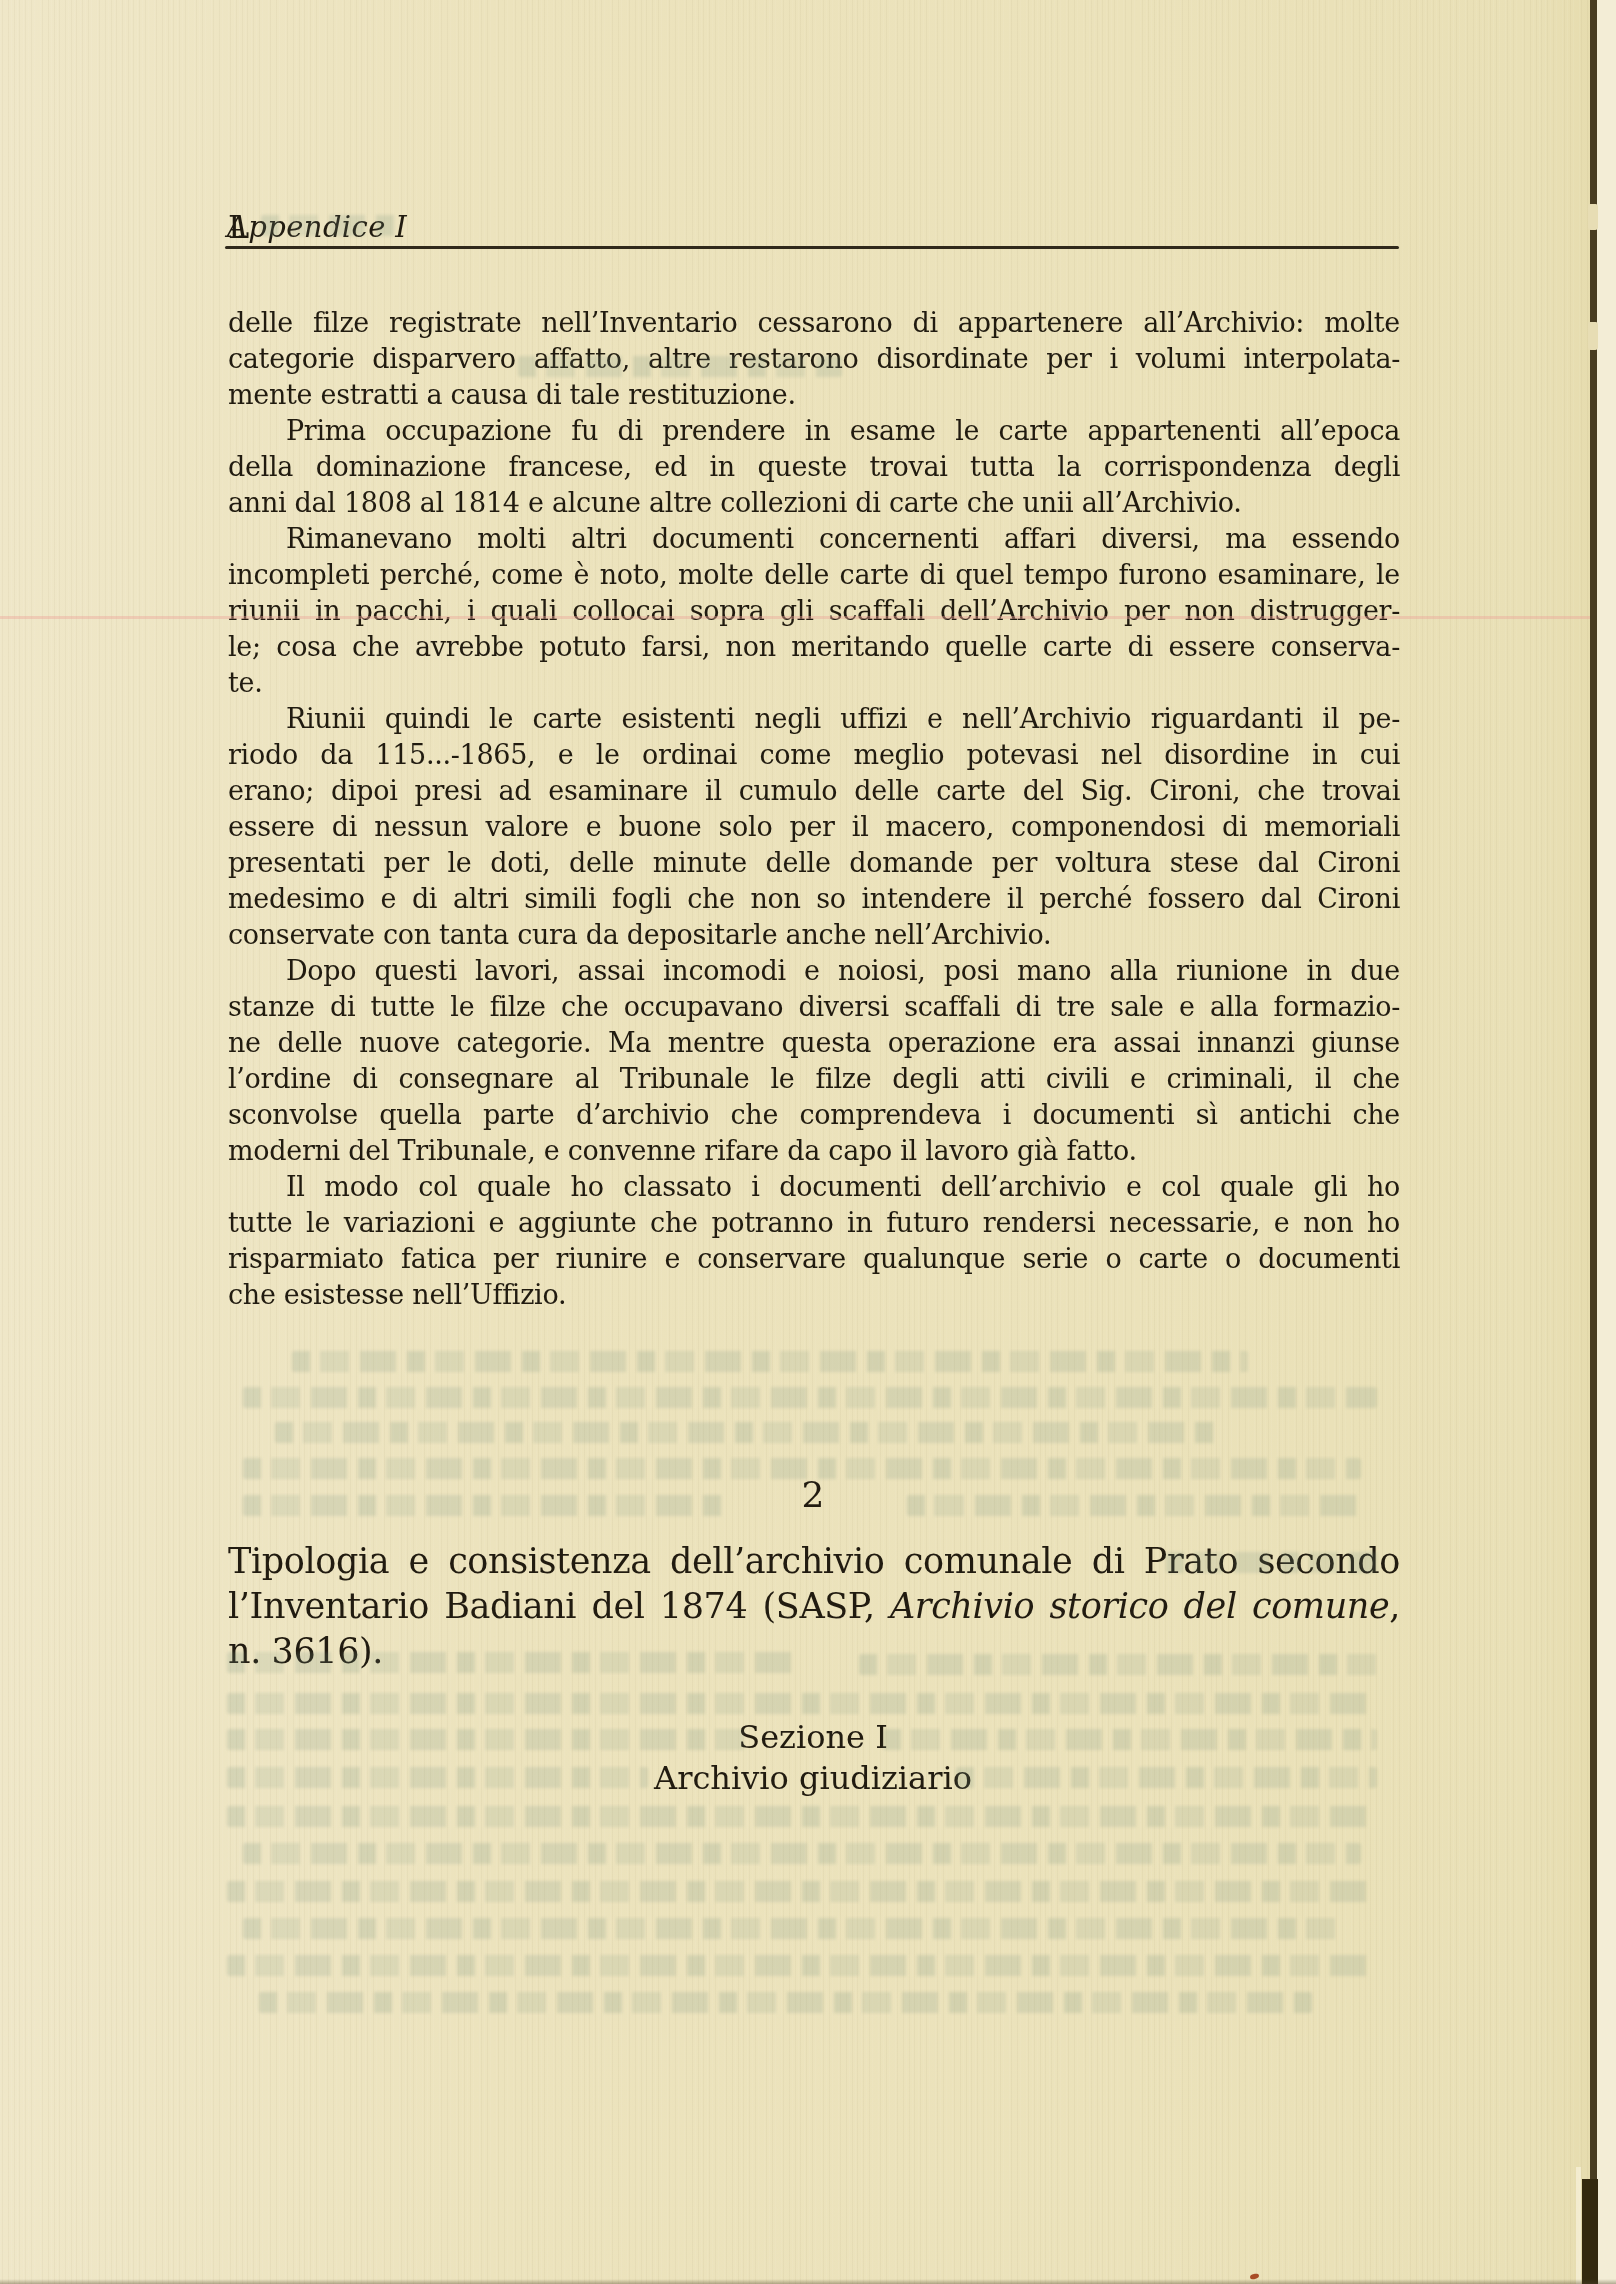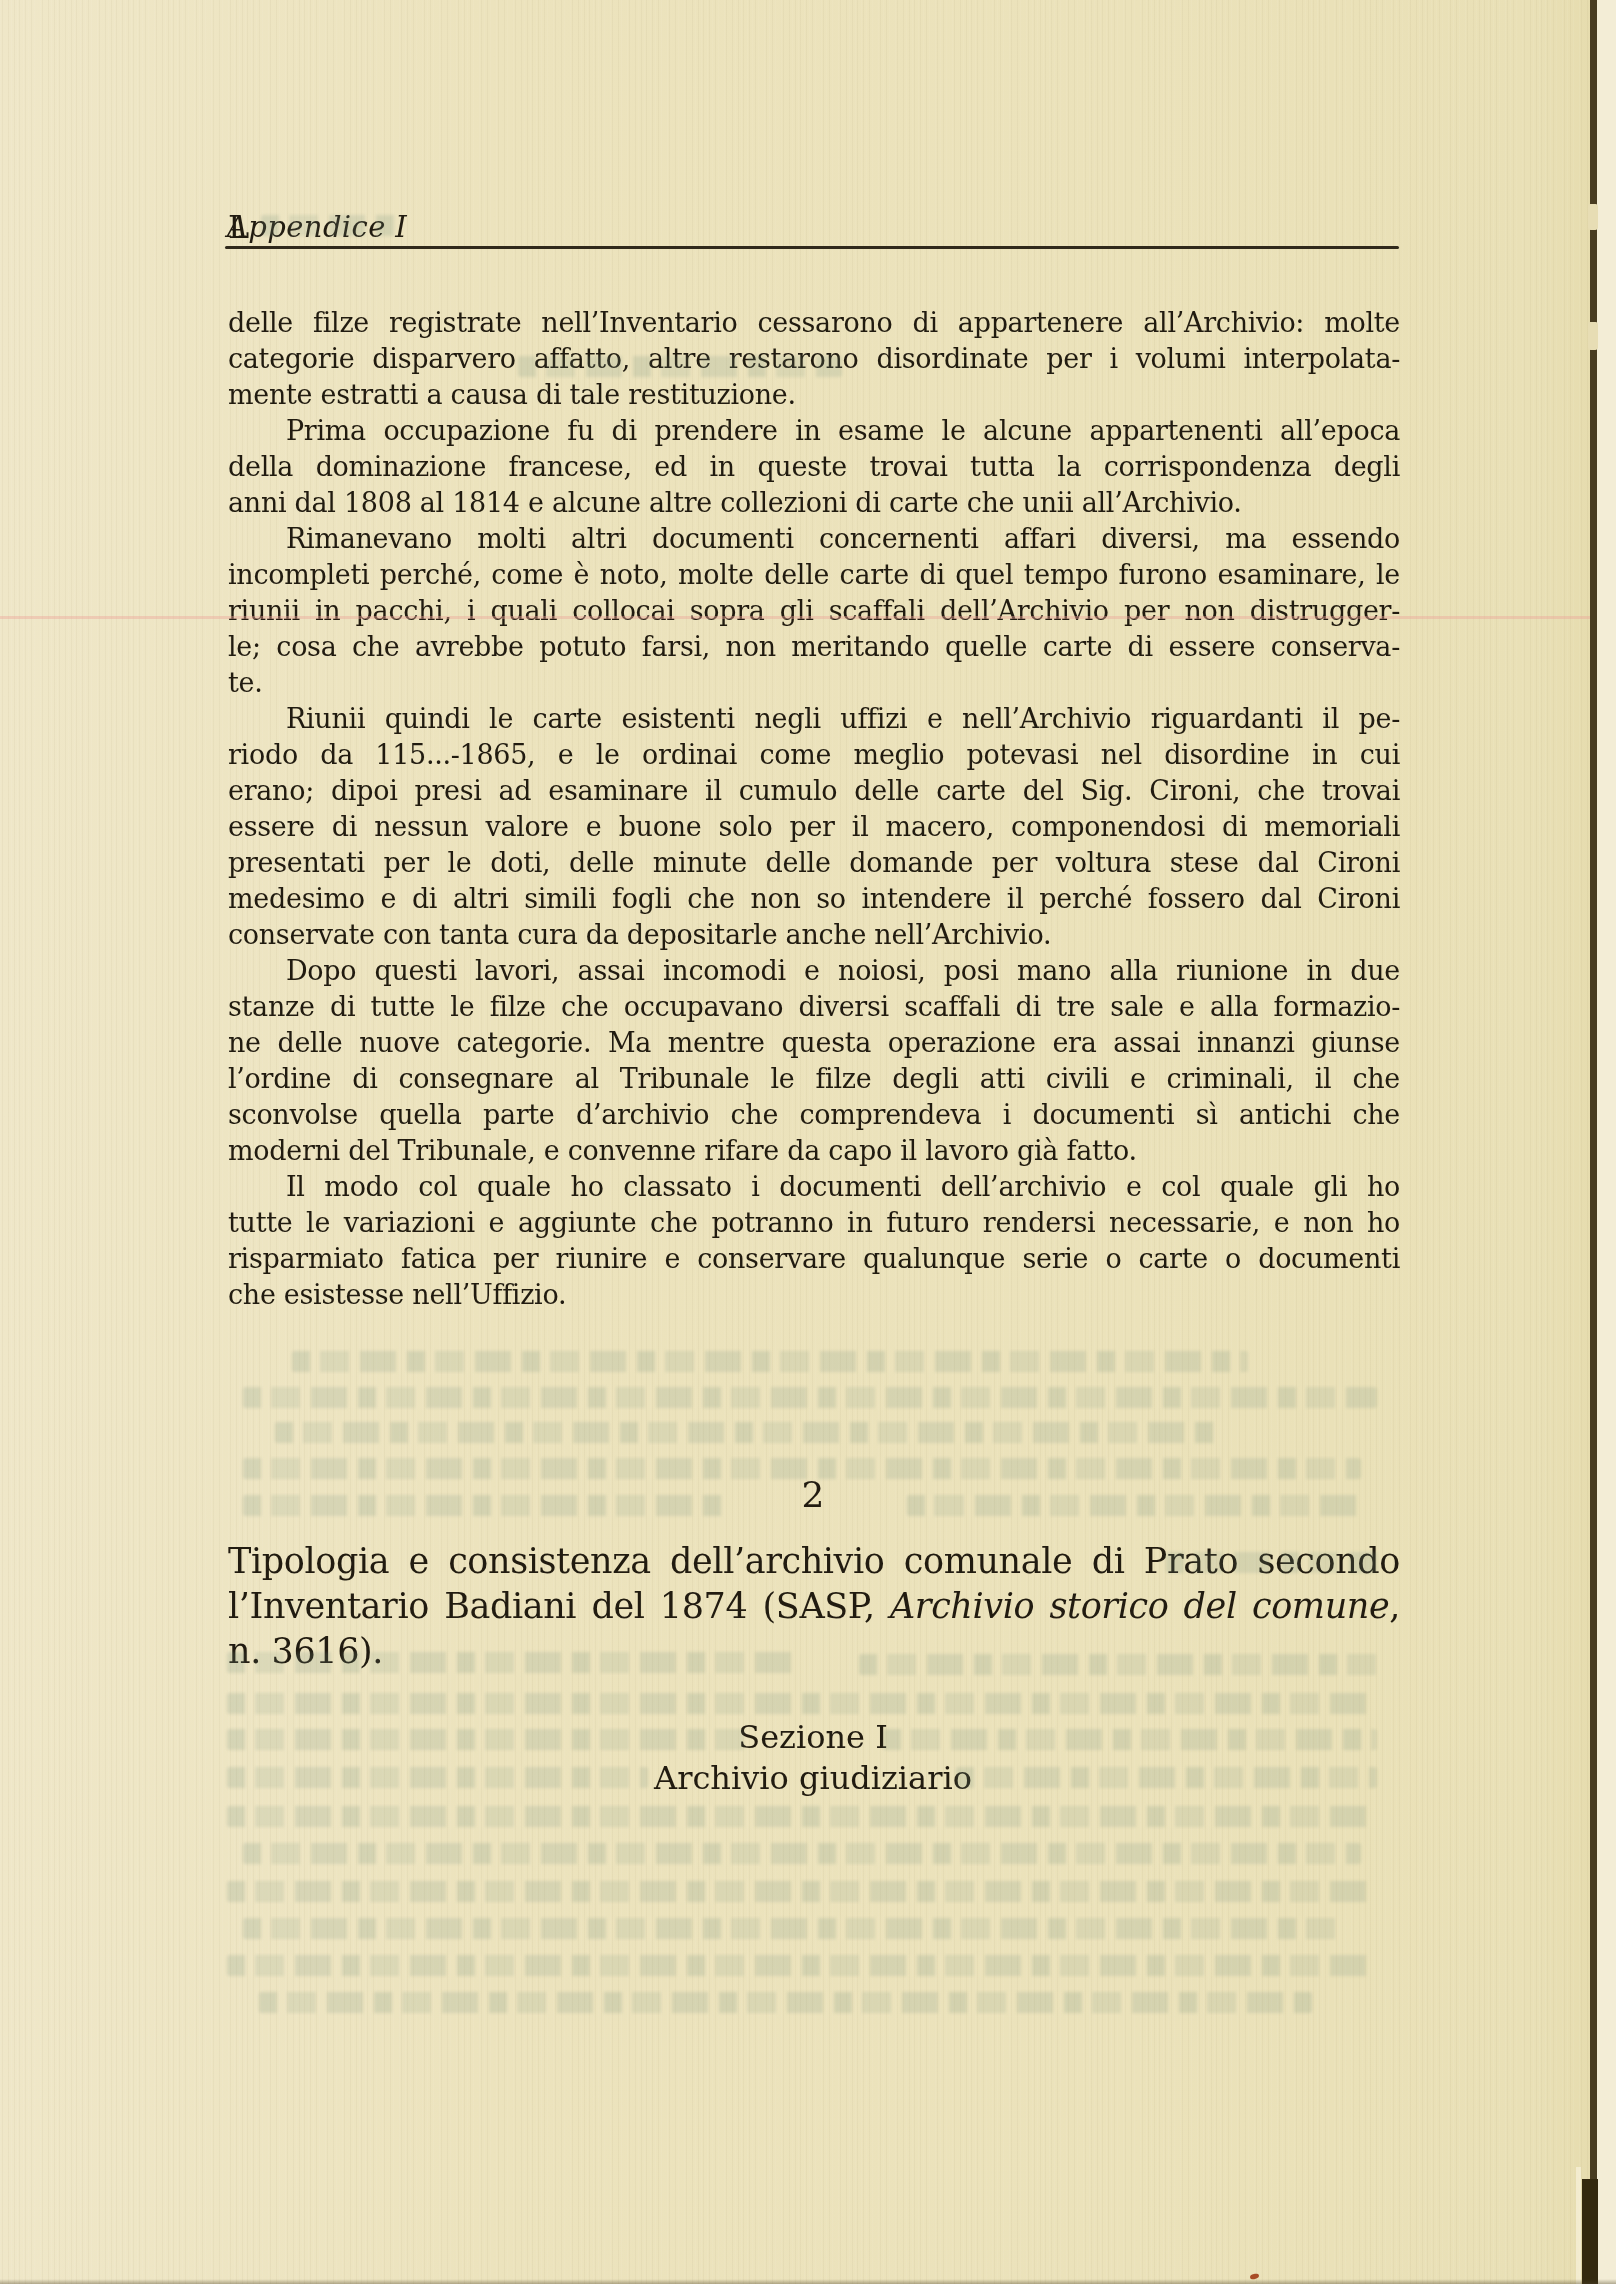--- a/index.html
+++ b/index.html
@@ -61,21 +61,21 @@
 <div class="scan">
 
   <div class="folio">L</div>
   <div class="running-head">Appendice I</div>
   <div class="rule"></div>
 
   <div class="body-text">
       <div class="line">delle filze registrate nell’Inventario cessarono di appartenere all’Archivio: molte</div>
       <div class="line">categorie disparvero affatto, altre restarono disordinate per i volumi interpolata-</div>
       <div class="line last">mente estratti a causa di tale restituzione.</div>
-      <div class="line indent">Prima occupazione fu di prendere in esame le alcune appartenenti all’epoca</div>
+      <div class="line indent">Prima occupazione fu di prendere in esame le carte appartenenti all’epoca</div>
       <div class="line">della dominazione francese, ed in queste trovai tutta la corrispondenza degli</div>
       <div class="line last">anni dal 1808 al 1814 e alcune altre collezioni di carte che unii all’Archivio.</div>
       <div class="line indent">Rimanevano molti altri documenti concernenti affari diversi, ma essendo</div>
       <div class="line">incompleti perché, come è noto, molte delle carte di quel tempo furono esaminare, le</div>
       <div class="line">riunii in pacchi, i quali collocai sopra gli scaffali dell’Archivio per non distrugger-</div>
       <div class="line">le; cosa che avrebbe potuto farsi, non meritando quelle carte di essere conserva-</div>
       <div class="line last">te.</div>
       <div class="line indent">Riunii quindi le carte esistenti negli uffizi e nell’Archivio riguardanti il pe-</div>
       <div class="line">riodo da 115...-1865, e le ordinai come meglio potevasi nel disordine in cui</div>
       <div class="line">erano; dipoi presi ad esaminare il cumulo delle carte del Sig. Cironi, che trovai</div>

